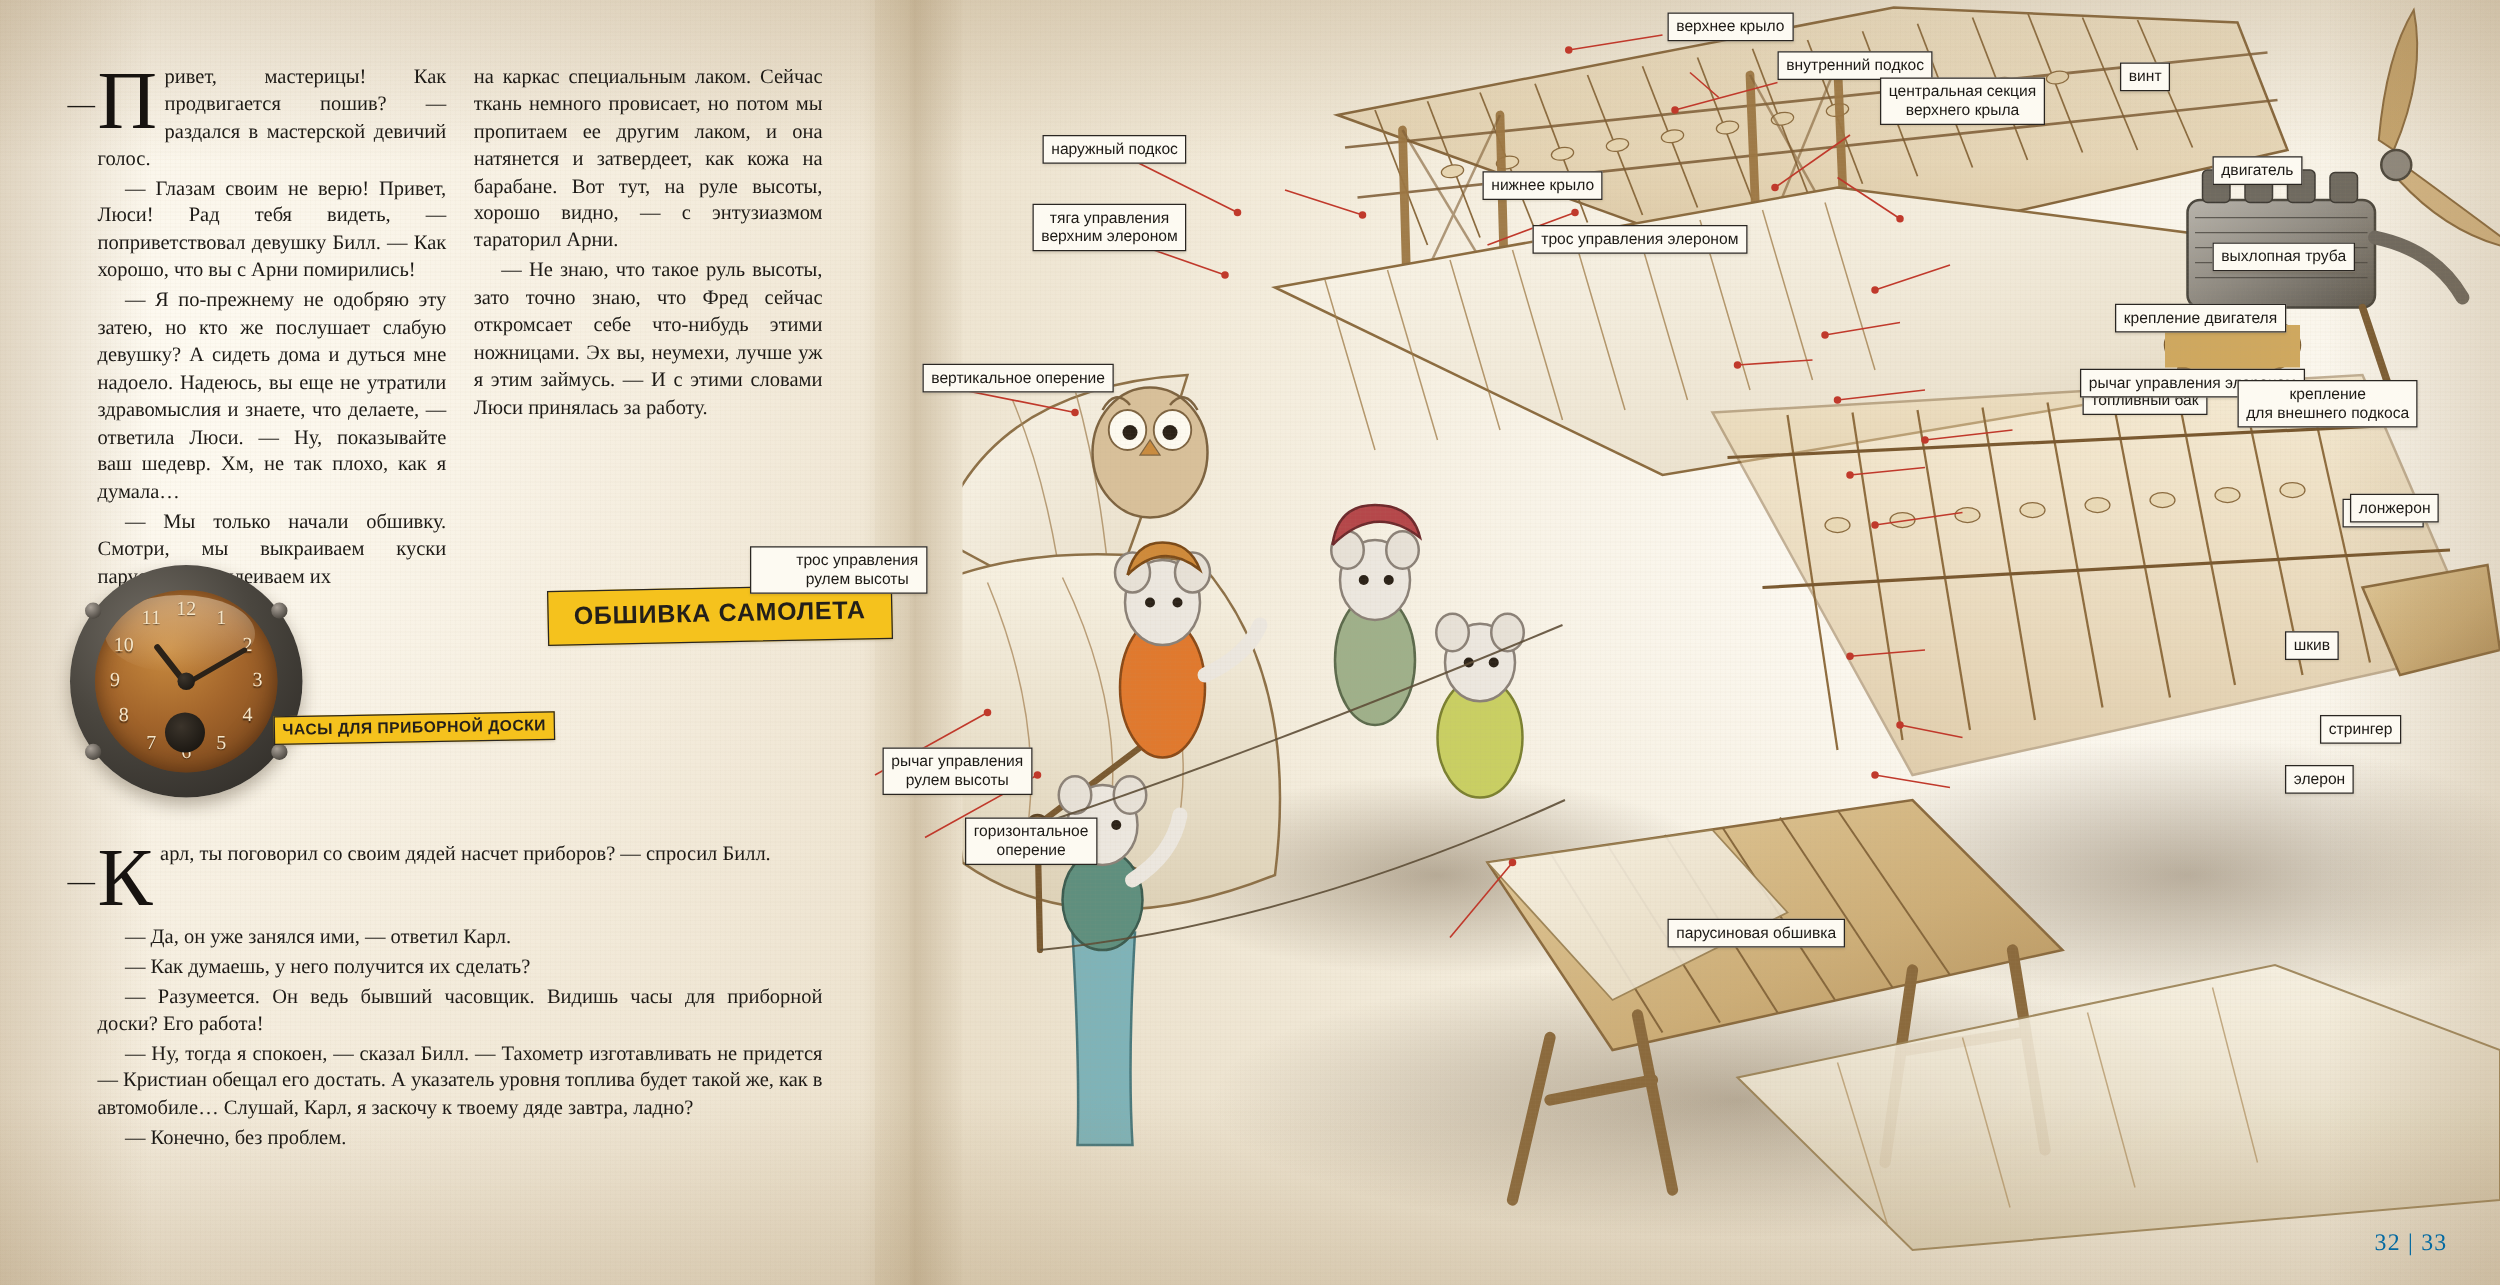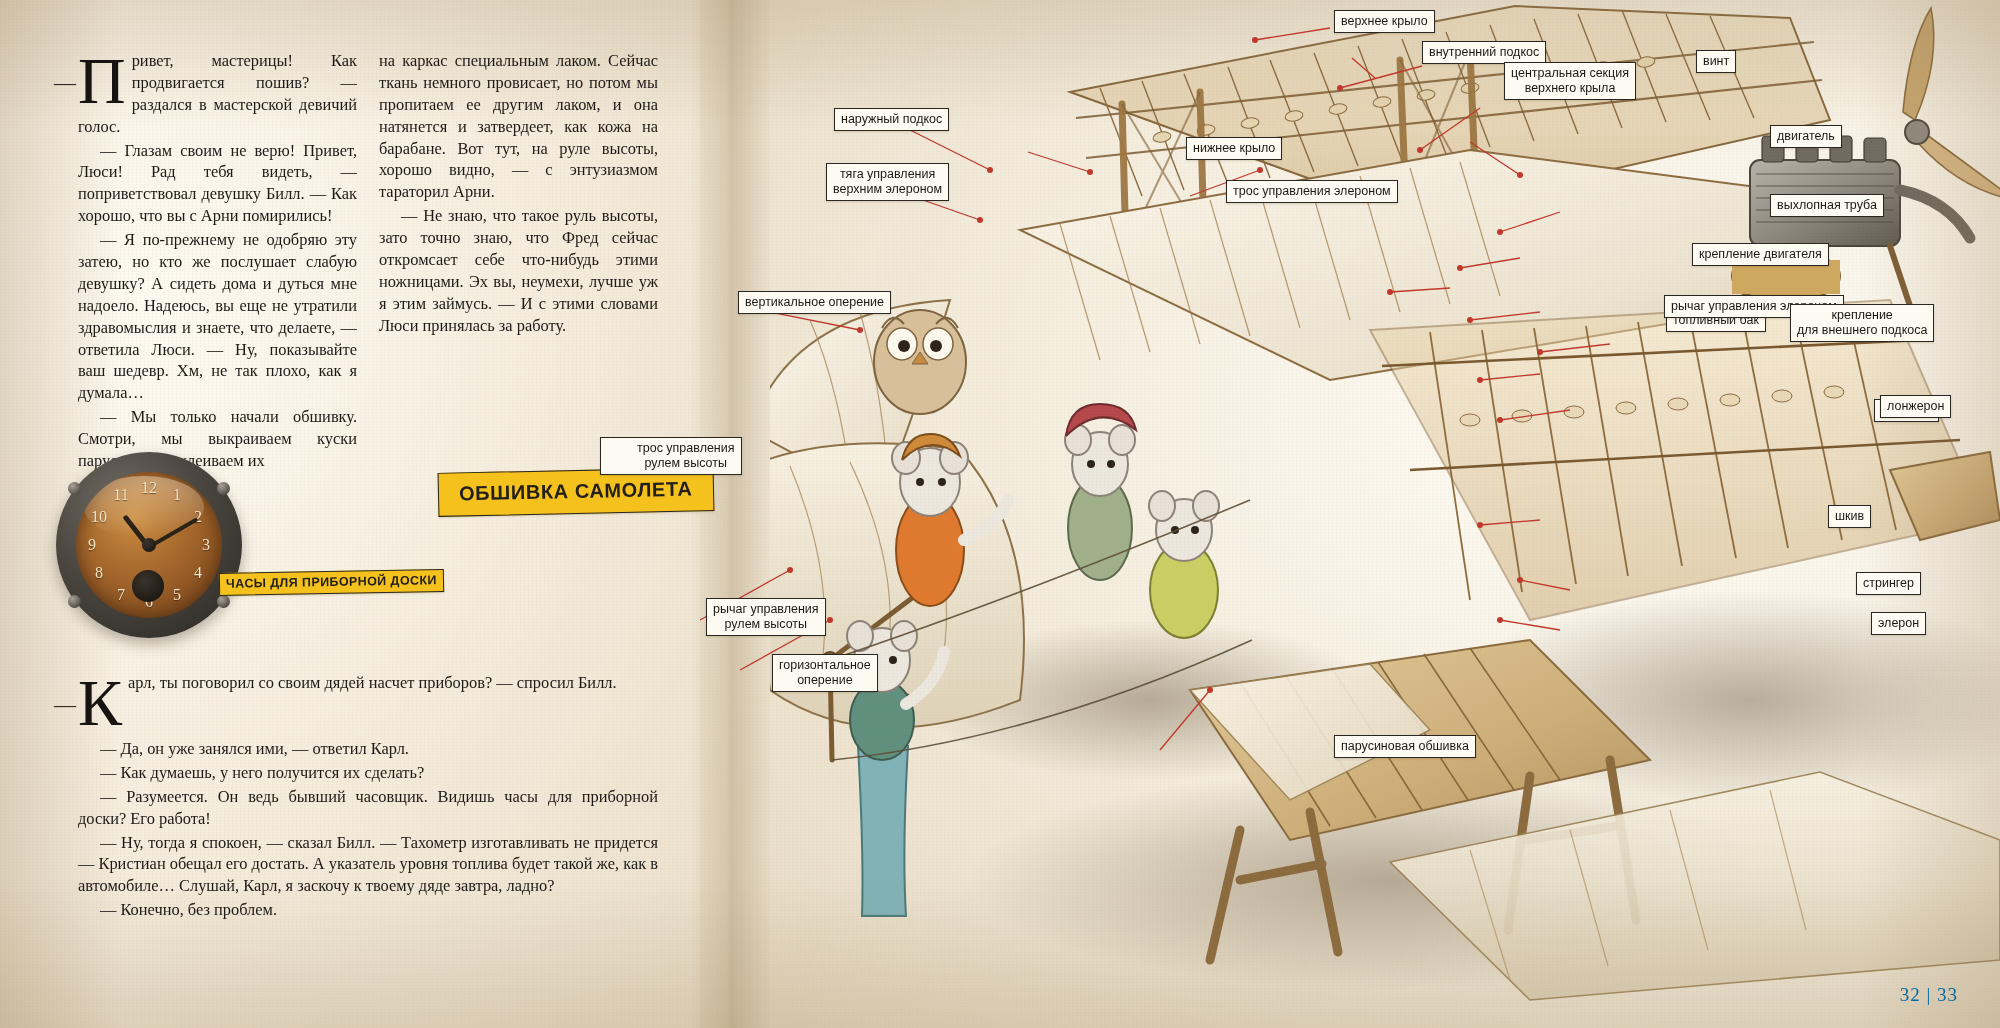--- a/index.html
+++ b/index.html
@@ -682,21 +682,21 @@
   <div class="label" style="left:738px;  top:291px;">вертикальное оперение</div>
   <div class="label" style="left:1664px; top:295px;">рычаг управления элероном</div>
   <div class="label" style="left:1790px; top:304px;">крепление
 для внешнего подкоса</div>
   <div class="label" style="left:1874px; top:359px;margin-top:40px;">нервюра</div>
   <div class="label" style="left:1880px; top:395px;">лонжерон</div>
   <div class="label" style="left:600px;  top:437px;padding-left:36px;">трос управления
 рулем высоты</div>
   <div class="label" style="left:1828px; top:505px;">шкив</div>
   <div class="label" style="left:1856px; top:572px;">стрингер</div>
-  <div class="label" style="left:1871px; top:612px;">элерон</div>
+  <div class="label" style="left:1828px; top:612px;">элерон</div>
   <div class="label" style="left:706px;  top:598px;">рычаг управления
 рулем высоты</div>
   <div class="label" style="left:772px;  top:654px;">горизонтальное
 оперение</div>
   <div class="label" style="left:1334px; top:735px;">парусиновая обшивка</div>
 
   <div class="page-number">32 | 33</div>
 </div>
 
 </body></html>

